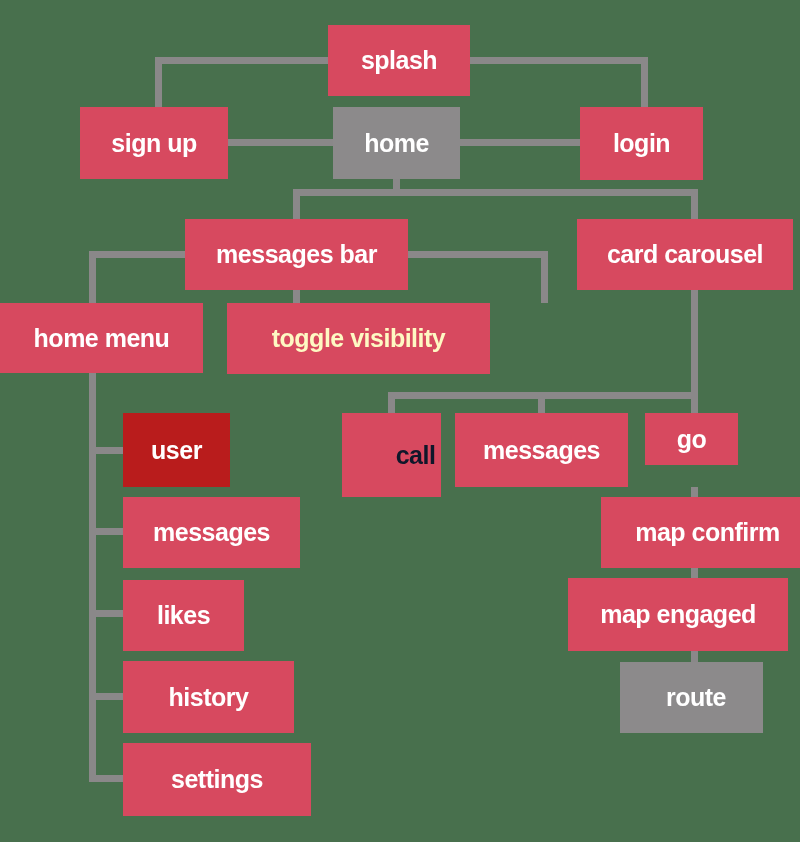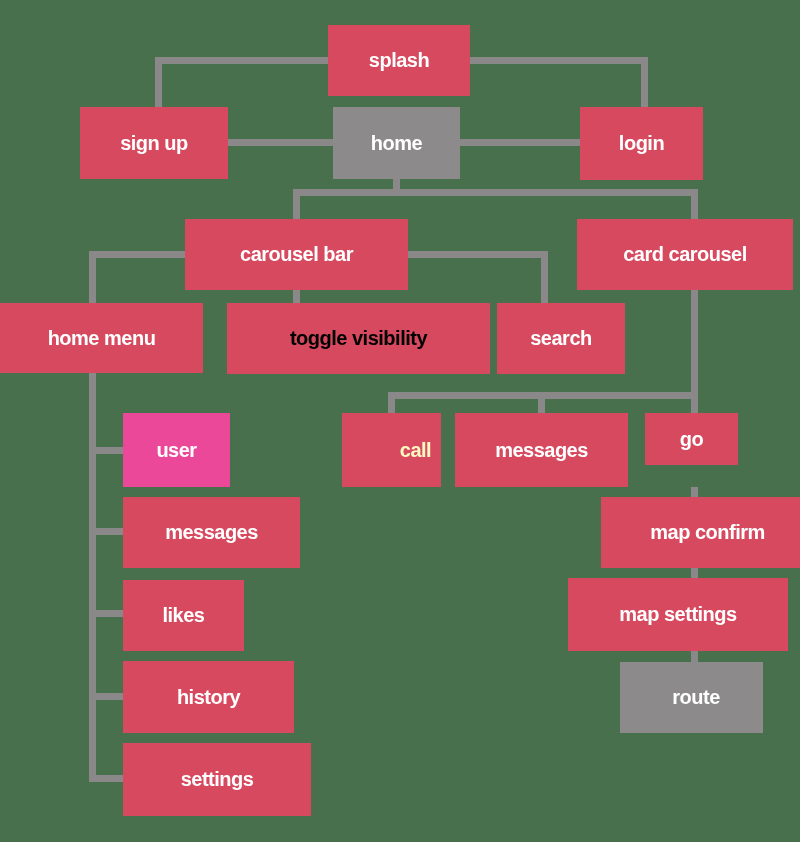--- a/index.html
+++ b/index.html
@@ -16,21 +16,21 @@
     position: relative;
     width: 800px;
     height: 842px;
   }
   .node {
     position: absolute;
     display: flex;
     align-items: center;
     justify-content: center;
     font-weight: 700;
-    font-size: 20px;
+    font-size: 25px;
     letter-spacing: -0.5px;
     white-space: nowrap;
     box-sizing: border-box;
     z-index: 2;
   }
   .connector {
     position: absolute;
     z-index: 1;
   }
 </style>
@@ -63,29 +63,28 @@
     <div class="connector" style="left: 89px; top: 373px; width: 7px; height: 409px; background: rgb(138, 136, 137);"></div>
     <div class="connector" style="left: 89px; top: 447px; width: 34px; height: 7px; background: rgb(138, 136, 137);"></div>
     <div class="connector" style="left: 89px; top: 528px; width: 34px; height: 7px; background: rgb(138, 136, 137);"></div>
     <div class="connector" style="left: 89px; top: 610px; width: 34px; height: 7px; background: rgb(138, 136, 137);"></div>
     <div class="connector" style="left: 89px; top: 693px; width: 34px; height: 7px; background: rgb(138, 136, 137);"></div>
     <div class="connector" style="left: 89px; top: 775px; width: 34px; height: 7px; background: rgb(138, 136, 137);"></div>
     <div class="node" style="left: 328px; top: 25px; width: 142px; height: 71px; background: rgb(215, 73, 95); color: rgb(255, 255, 255);">splash</div>
     <div class="node" style="left: 80px; top: 107px; width: 148px; height: 72px; background: rgb(215, 73, 95); color: rgb(255, 255, 255);">sign up</div>
     <div class="node" style="left: 333px; top: 107px; width: 127px; height: 72px; background: rgb(140, 138, 139); color: rgb(255, 255, 255);">home</div>
     <div class="node" style="left: 580px; top: 107px; width: 123px; height: 73px; background: rgb(215, 73, 95); color: rgb(255, 255, 255);">login</div>
-    <div class="node" style="left: 185px; top: 219px; width: 223px; height: 71px; background: rgb(215, 73, 95); color: rgb(255, 255, 255);">carousel bar</div>
+    <div class="node" style="left: 185px; top: 219px; width: 223px; height: 71px; background: rgb(215, 73, 95); color: rgb(255, 255, 255);">messages bar</div>
     <div class="node" style="left: 0px; top: 303px; width: 203px; height: 70px; background: rgb(215, 73, 95); color: rgb(255, 255, 255);">home menu</div>
     <div class="node" style="left: 577px; top: 219px; width: 216px; height: 71px; background: rgb(215, 73, 95); color: rgb(255, 255, 255);">card carousel</div>
-    <div class="node" style="left: 227px; top: 303px; width: 263px; height: 71px; background: rgb(215, 73, 95); color: #000000;">toggle visibility</div>
-    <div class="node" style="left: 497px; top: 303px; width: 128px; height: 71px; background: rgb(215, 73, 95); color: rgb(255, 255, 255);">search</div>
-    <div class="node" style="left: 123px; top: 413px; width: 107px; height: 74px; background: #ec4899; color: rgb(255, 255, 255);">user</div>
-    <div class="node" style="left: 342px; top: 413px; width: 99px; height: 74px; background: rgb(215, 73, 95); color: #fef9c3; padding-left: 48px;">call</div>
+    <div class="node" style="left: 227px; top: 303px; width: 263px; height: 71px; background: rgb(215, 73, 95); color: #fef9c3;">toggle visibility</div>
+    <div class="node" style="left: 123px; top: 413px; width: 107px; height: 74px; background: #b91c1c; color: rgb(255, 255, 255);">user</div>
+    <div class="node" style="left: 342px; top: 413px; width: 99px; height: 84px; background: rgb(215, 73, 95); color: #0f172a; padding-left: 48px;">call</div>
     <div class="node" style="left: 455px; top: 413px; width: 173px; height: 74px; background: rgb(215, 73, 95); color: rgb(255, 255, 255);">messages</div>
     <div class="node" style="left: 645px; top: 413px; width: 93px; height: 52px; background: rgb(215, 73, 95); color: rgb(255, 255, 255);">go</div>
     <div class="node" style="left: 123px; top: 497px; width: 177px; height: 71px; background: rgb(215, 73, 95); color: rgb(255, 255, 255);">messages</div>
     <div class="node" style="left: 577px; top: 497px; width: 213px; height: 71px; background: rgb(215, 73, 95); color: rgb(255, 255, 255); margin-left: 24px;">map confirm</div>
     <div class="node" style="left: 123px; top: 580px; width: 121px; height: 71px; background: rgb(215, 73, 95); color: rgb(255, 255, 255);">likes</div>
-    <div class="node" style="left: 568px; top: 578px; width: 220px; height: 73px; background: rgb(215, 73, 95); color: rgb(255, 255, 255);">map settings</div>
+    <div class="node" style="left: 568px; top: 578px; width: 220px; height: 73px; background: rgb(215, 73, 95); color: rgb(255, 255, 255);">map engaged</div>
     <div class="node" style="left: 123px; top: 661px; width: 171px; height: 72px; background: rgb(215, 73, 95); color: rgb(255, 255, 255);">history</div>
     <div class="node" style="left: 620px; top: 662px; width: 143px; height: 71px; background: rgb(140, 138, 139); color: rgb(255, 255, 255); padding-left: 9px;">route</div>
     <div class="node" style="left: 123px; top: 743px; width: 188px; height: 73px; background: rgb(215, 73, 95); color: rgb(255, 255, 255);">settings</div>
   </div>
 
 </body></html>

